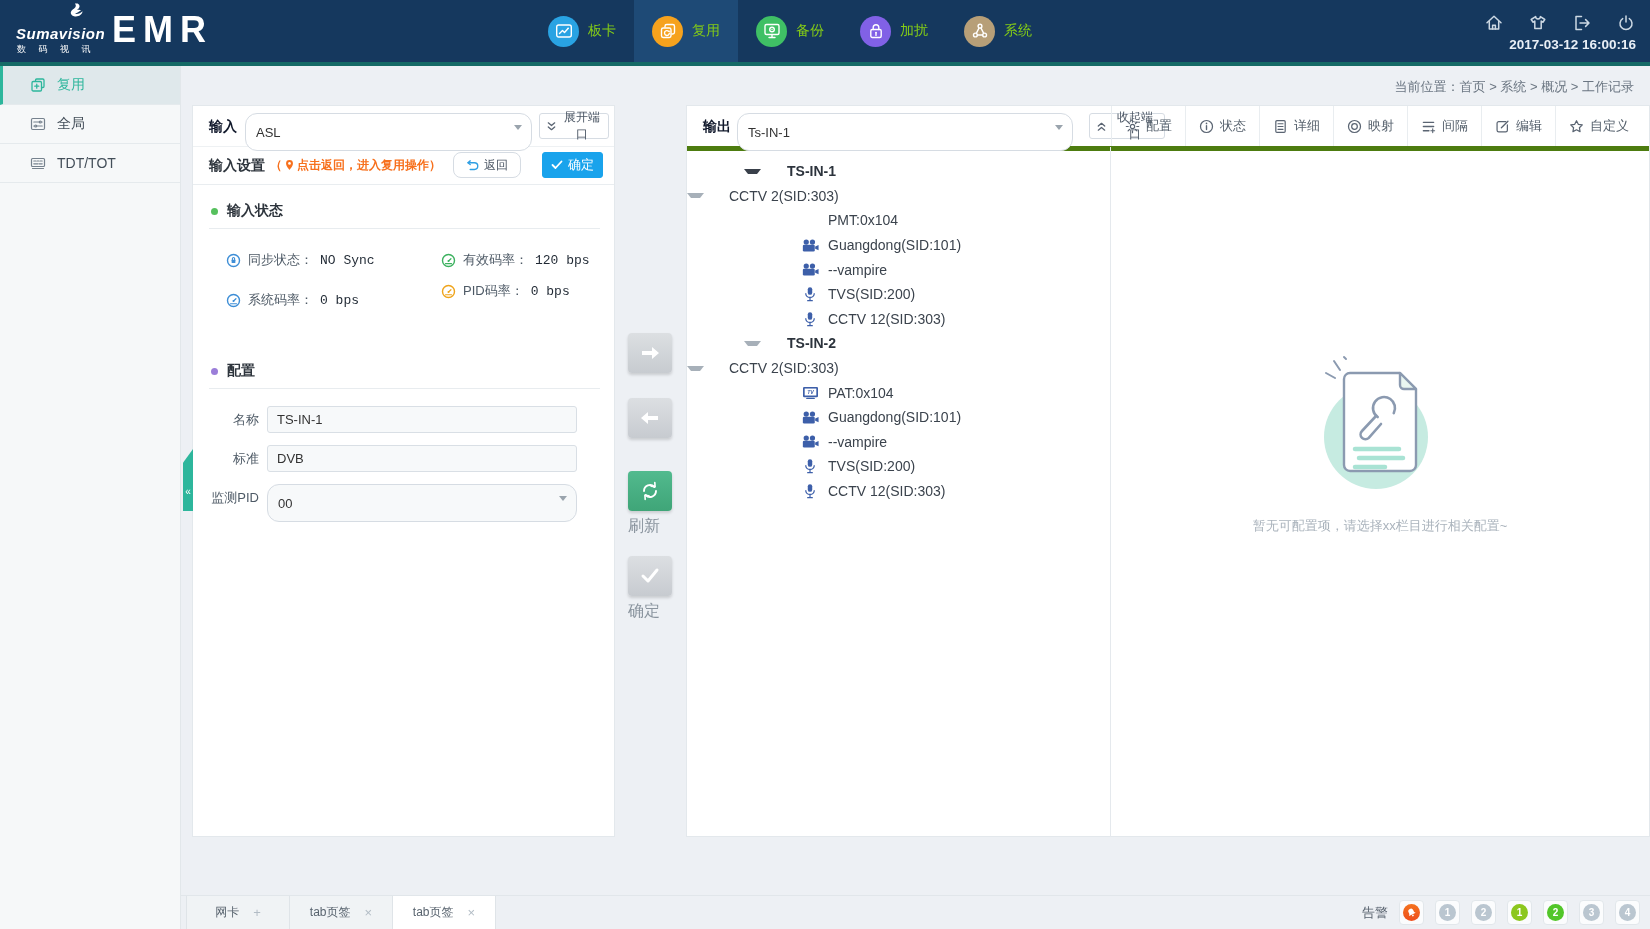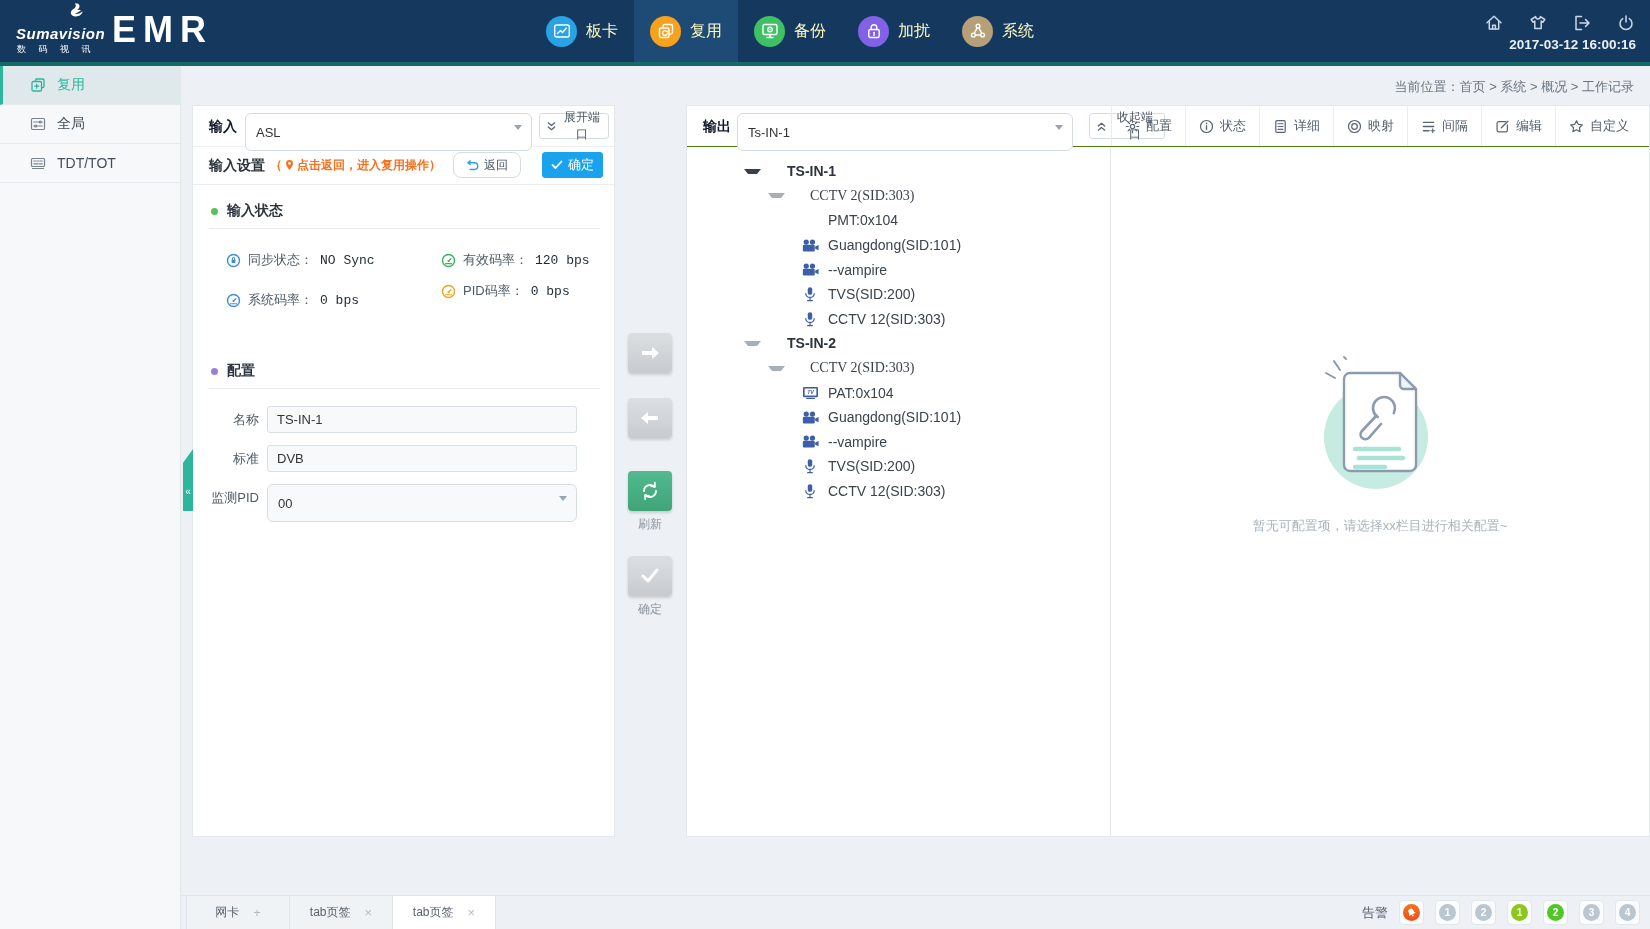--- a/index.html
+++ b/index.html
@@ -11,21 +11,21 @@
   .teal-strip{position:absolute;left:0;top:62px;width:1650px;height:4px;background:#156a66;}
   .brand{position:absolute;left:16px;top:0;height:62px;color:#fff;}
   .brand-swan{position:absolute;left:48px;top:2px;}
   .brand-name{position:absolute;left:0;top:25px;font-size:15px;font-weight:700;font-style:italic;letter-spacing:.5px;}
   .brand-cn{position:absolute;left:1px;top:43px;font-size:9px;letter-spacing:5px;white-space:nowrap;}
   .brand-emr{position:absolute;left:96px;top:9px;font-size:36px;font-weight:700;letter-spacing:7px;}
   .mainnav{position:absolute;left:530px;top:0;height:62px;display:flex;}
   .nav-item{width:104px;height:62px;display:flex;align-items:center;justify-content:center;gap:9px;cursor:pointer;}
   .nav-item.active{background:#1e4a76;}
   .nav-ico{width:31px;height:31px;border-radius:50%;display:flex;align-items:center;justify-content:center;flex:none;}
-  .nav-label{color:#fef9c3;font-size:16px;}
+  .nav-label{color:#84cc16;font-size:14px;}
   .c-board{background:#29a3e3;color:#29a3e3;}
   .c-mux{background:#f6a21d;color:#f6a21d;}
   .c-backup{background:#3fc065;color:#3fc065;}
   .c-scramble{background:#8161e6;color:#8161e6;}
   .c-system{background:#b79f78;color:#b79f78;}
   .topright{position:absolute;right:14px;top:13px;display:flex;gap:24px;}
   .topright .qicon{cursor:pointer;display:flex;}
   .datetime{position:absolute;right:14px;top:37px;color:#e9eff6;font-size:13.5px;font-weight:700;}
 
   
@@ -38,21 +38,21 @@
   .content{position:absolute;left:181px;top:66px;width:1469px;height:863px;}
   .breadcrumb{position:absolute;right:16px;top:12px;font-size:13px;color:#6b7682;}
 
   .panel{position:absolute;background:#fff;border:1px solid #e3e8ec;box-sizing:border-box;}
   .in-panel{left:11px;top:39px;width:423px;height:732px;}
   .out-panel{left:505px;top:39px;width:964px;height:732px;}
 
   
   .p-row1{position:relative;height:40px;border-bottom:1px solid #eef1f3;}
   .p-label{position:absolute;left:16px;top:0;line-height:40px;font-size:14px;font-weight:700;color:#0f172a;}
-  .sel{position:absolute;top:7px;height:26px;border:1px solid #d6dce3;border-radius:6px;background:#fff;display:flex;align-items:center;padding:18px 10px;font-size:13px;color:#333;cursor:pointer;box-sizing:border-box;}
+  .sel{position:absolute;top:7px;height:26px;border:1px solid #d6dce3;border-radius:12px;background:#fff;display:flex;align-items:center;padding:18px 10px;font-size:13px;color:#333;cursor:pointer;box-sizing:border-box;}
   .sel::after{content:"";position:absolute;right:9px;top:11px;width:0;height:0;border-left:4px solid transparent;border-right:4px solid transparent;border-top:5px solid #9aa4ad;}
   .btn{display:inline-flex;align-items:center;justify-content:center;gap:5px;height:26px;border:1px solid #d6dce3;border-radius:3px;background:#fff;font-size:12px;color:#4a5563;cursor:pointer;box-sizing:border-box;}
   .btn-blue{background:#19a3ec;border-color:#19a3ec;color:#fff;font-size:13px;}
 
   .in-row2{position:relative;height:37px;border-bottom:1px solid #e9edf0;}
   .set-title{position:absolute;left:16px;top:0;line-height:37px;font-size:14px;font-weight:700;color:#2e353d;}
   .set-note{position:absolute;left:77px;top:0;line-height:37px;font-size:12px;color:#f7701d;font-weight:700;display:flex;align-items:center;gap:2px;}
   .back-btn{position:absolute;left:260px;top:5px;width:68px;border-radius:8px;}
   .ok-btn{position:absolute;left:349px;top:5px;width:61px;}
 
@@ -67,34 +67,34 @@
   .f-label{position:absolute;left:0;top:0;width:66px;text-align:right;line-height:27px;font-size:13px;color:#4e5a66;}
   .f-input{position:absolute;left:74px;top:0;width:310px;height:27px;box-sizing:border-box;border:1px solid #d9dfe5;border-radius:3px;background:#f7f9fa;font-size:13px;color:#333;padding:0 9px;font-family:"Liberation Sans","DejaVu Sans",sans-serif;}
   .f-sel{position:absolute;left:74px;top:0;width:310px;background:#f7f9fa;}
   .handle{position:absolute;left:-10px;top:343px;width:10px;height:62px;background:#2db69c;clip-path:polygon(100% 0,100% 100%,0 100%,0 22%);display:flex;align-items:flex-end;justify-content:center;color:#fff;font-size:10px;cursor:pointer;}
   .handle span{margin-bottom:14px;}
 
   
   .transfer{position:absolute;left:447px;top:39px;width:44px;}
   .tbtn{position:absolute;left:0;width:44px;height:40px;border-radius:4px;background:linear-gradient(#dcdfe2,#c7cbd0);box-shadow:0 2px 3px rgba(0,0,0,.15);display:flex;align-items:center;justify-content:center;cursor:pointer;}
   .tbtn.green{background:linear-gradient(#52ba8e,#3fa578);}
-  .t-label{position:absolute;left:0;width:44px;text-align:center;font-size:12px;color:#8a949e;}
+  .t-label{position:absolute;left:0;width:44px;font-size:16px;color:#8a949e;}
 
   
-  .out-head{position:relative;height:40px;border-bottom:1px solid #4d7c0f;}
+  .out-head{position:relative;height:40px;border-bottom:5px solid #4d7c0f;}
   .toolbar{position:absolute;right:0;top:0;height:40px;display:flex;}
   .tb-item{display:flex;align-items:center;gap:6px;padding:0 13px;border-left:1px solid #e9edf0;font-size:13px;color:#55606c;cursor:pointer;}
   .tb-item .tbi{display:flex;color:#5a6472;}
   .out-body{position:absolute;left:0;top:41px;width:100%;height:690px;}
   .tree-pane{position:absolute;left:0;top:0;width:423px;height:100%;overflow:hidden;}
   .cfg-pane{position:absolute;left:423px;top:0;right:0;height:100%;border-left:1px solid #e5e9ed;display:flex;flex-direction:column;align-items:center;}
   .tree{padding-top:12px;}
   .trow{display:flex;align-items:center;height:24.6px;font-size:14px;color:#3b434d;cursor:pointer;}
   .l0{padding-left:57px;}
-  .l1{padding-left:81px;font-family:Liberation Serif, serif;}
+  .l1{}
   .l2{padding-left:114px;}
   .l2n{padding-left:141px;}
   .caret{width:9px;height:0;border-left:4.5px solid transparent;border-right:4.5px solid transparent;border-top:5.5px solid #39404a;margin-right:26px;flex:none;cursor:pointer;}
   .caret.gray{border-top-color:#a7b0b9;}
   .l1 .caret{margin-right:25px;}
   .tl.b{font-weight:700;color:#2c333c;}
   .ticon{width:18px;margin-right:9px;display:flex;justify-content:center;flex:none;}
   .empty-ill{margin-top:198px;}
   .empty-text{margin-top:16px;font-size:13px;color:#aab3bc;}
 

